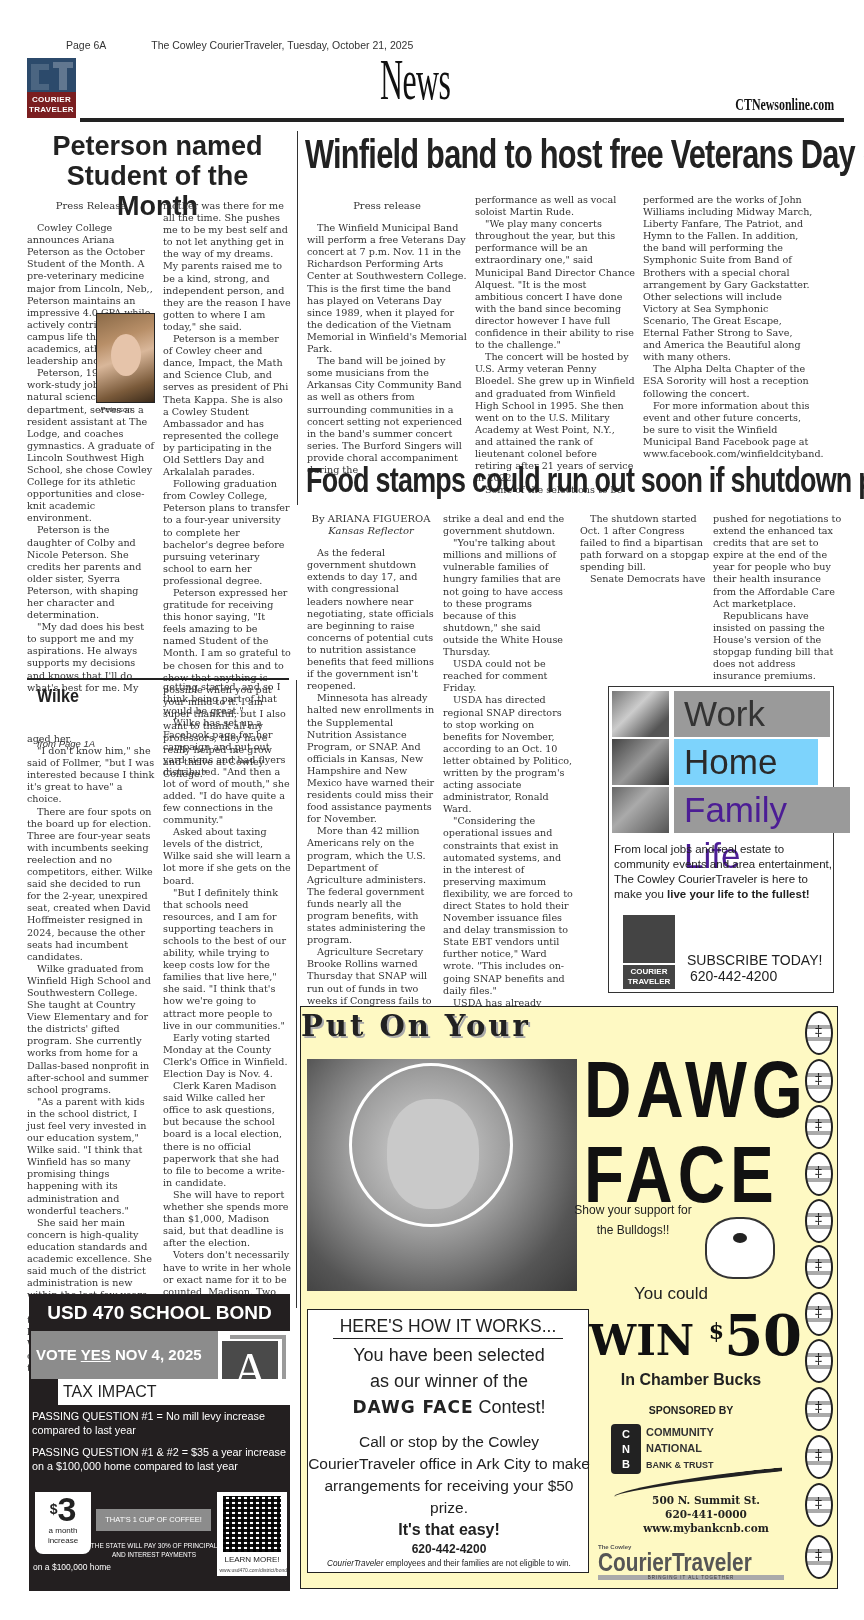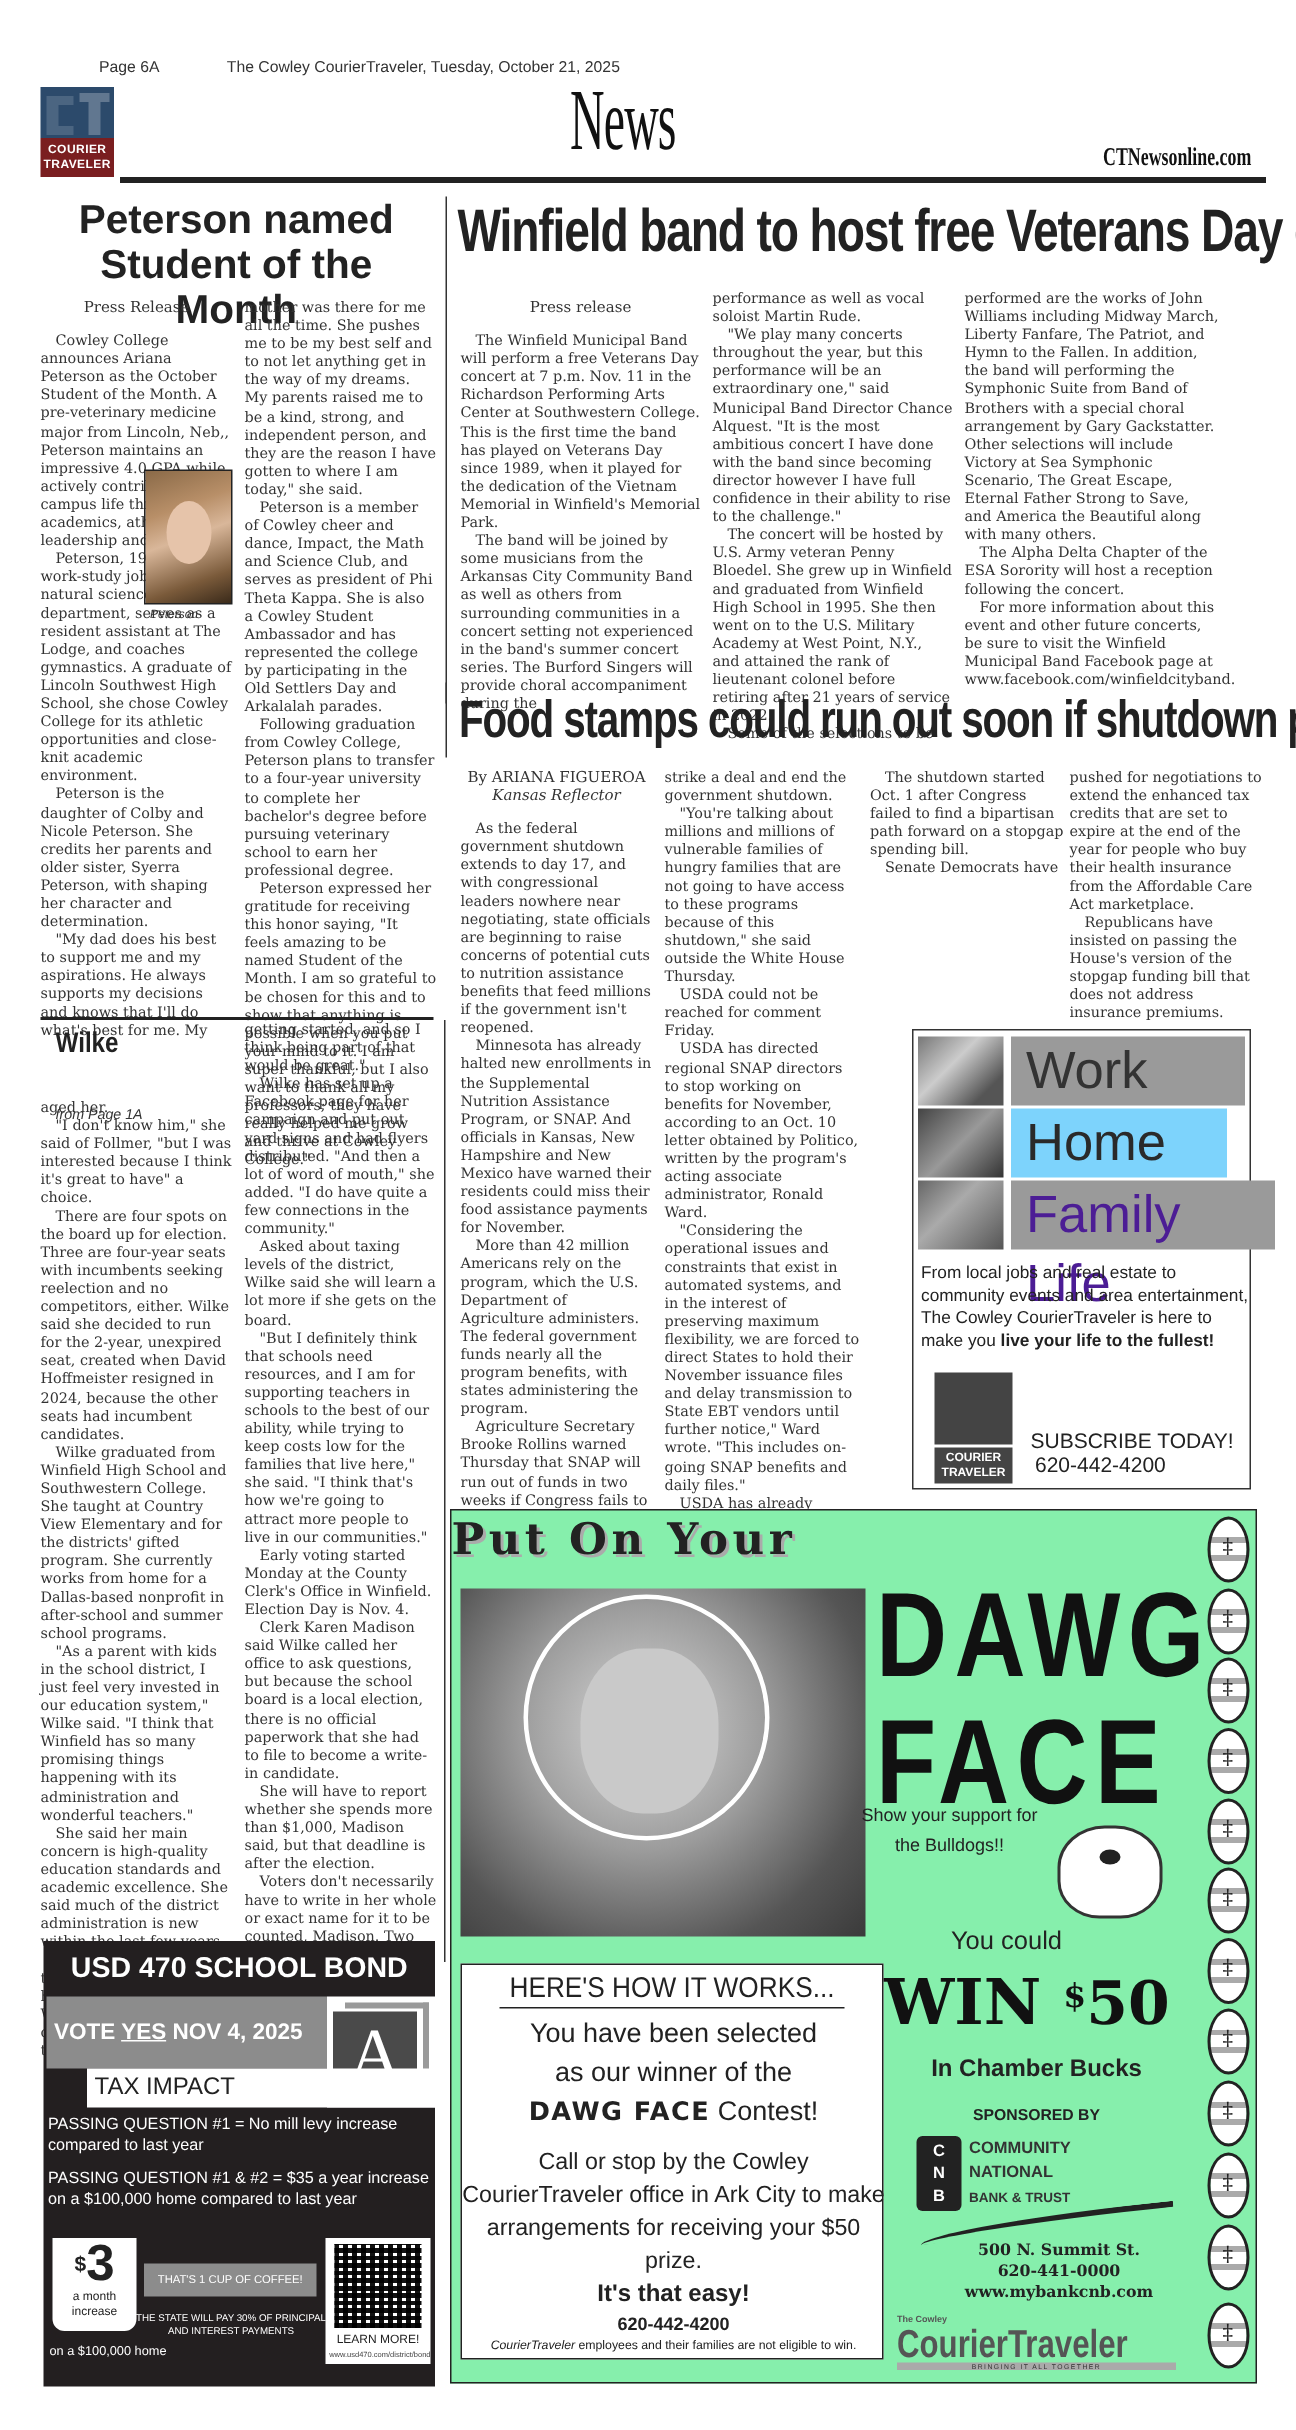--- a/index.html
+++ b/index.html
@@ -82,33 +82,33 @@
   #bond-state { position: absolute; left: 60px; top: 247px; width: 130px; text-align: center; font-size: 6.5px; line-height: 9px; }
   #bond-home { position: absolute; left: 4px; top: 268px; font-size: 8.5px; }
   #bond-qr { position: absolute; left: 188px; top: 198px; width: 70px; height: 84px; background: #fff; }
   #bond-qr .code { position:absolute; left: 6px; top: 4px; width: 58px; height: 56px;
      background-image: repeating-linear-gradient(90deg,#111 0 3px,#fff 3px 6px), repeating-linear-gradient(0deg,#111 0 3px,#fff 3px 5px);
      background-blend-mode: multiply; }
   #bond-qr .learn { position:absolute; left: 0; top: 63px; width: 70px; text-align:center; color:#222; font-size: 8px; }
   #bond-qr .url { position:absolute; left: -10px; top: 75px; width: 80px; text-align:right; color:#444; font-size: 5px; }
 
   
-  #dawg { left: 300px; top: 1006px; width: 538px; height: 583px; border: 1px solid #222; background: #86efac; }
+  #dawg { left: 300px; top: 1006px; width: 538px; height: 583px; border: 1px solid #222; background: #fef9c3; }
   #dawg-put { position: absolute; left: 0; top: 2px; font-family: "DejaVu Serif", serif; font-weight: bold; font-size: 29px; letter-spacing: 3px; color: #222; text-shadow: 2px 2px 0 #aaa; }
   #dawg-photo { position: absolute; left: 6px; top: 52px; width: 270px; height: 232px; background: radial-gradient(circle at 45% 40%, #d8d8d8 0%, #9c9c9c 40%, #555 75%, #3a3a3a 100%); overflow: hidden; }
   #dawg-photo .ring { position:absolute; left: 42px; top: 4px; width: 164px; height: 164px; border: 3px solid #fff; border-radius: 50%; }
   #dawg-photo .kid { position:absolute; left: 80px; top: 40px; width: 92px; height: 110px; border-radius: 45%; background: #c9c9c9; }
   #dawg-title { position: absolute; left: 283px; top: 40px; font-family: "Liberation Sans", sans-serif; font-weight: bold; font-size: 80px; line-height: 85px; color: #111; letter-spacing: 6px; transform: scaleX(0.82); transform-origin: left top; }
   #dawg-show { position: absolute; left: 273px; top: 193px; width: 118px; text-align: center; font-family: Liberation Sans, sans-serif; font-size: 12px; line-height: 20px; color: #222; }
   #dawg-bulldog { position: absolute; left: 404px; top: 210px; width: 70px; height: 62px; border: 2px solid #333; border-radius: 45% 45% 40% 40%; background: #fff; }
   #dawg-bulldog::after { content:""; position:absolute; left: 26px; top: 14px; width: 14px; height: 10px; background:#222; border-radius:50%; }
   #dawg-could { position: absolute; left: 305px; top: 277px; width: 130px; text-align: center; font-family: "Liberation Sans", sans-serif; font-size: 17px; color: #222; }
   #dawg-win { position: absolute; left: 288px; top: 300px; font-family: "DejaVu Serif", serif; font-weight: bold; font-size: 42px; line-height: 56px; color: #111; white-space: nowrap; }
   #dawg-win .dollar { font-size: 22px; vertical-align: top; position: relative; top: -4px; }
-  #dawg-win .fifty { font-size: 40px; }
+  #dawg-win .fifty { font-size: 56px; }
   #dawg-chamber { position: absolute; left: 290px; top: 364px; width: 200px; text-align: center; font-family: "Liberation Sans", sans-serif; font-weight: bold; font-size: 16px; color: #222; }
   #dawg-sponsored { position: absolute; left: 290px; top: 397px; width: 200px; text-align: center; font-family: "Liberation Sans", sans-serif; font-weight: bold; font-size: 10.5px; color: #222; }
   #cnb { position: absolute; left: 310px; top: 417px; width: 180px; height: 65px; }
   #cnb .box { position:absolute; left:0; top:0; width: 30px; height: 50px; background:#222; border-radius: 4px; color:#fff; font-family: "Liberation Sans", sans-serif; font-weight:bold; font-size: 11px; line-height: 15px; text-align:center; padding-top: 3px; }
   #cnb .name { position:absolute; left: 35px; top: 0; font-family: "Liberation Sans", sans-serif; font-weight: bold; font-size: 11px; line-height: 16px; color:#333; }
   #cnb .bank { position:absolute; left: 35px; top: 36px; font-family: "Liberation Sans", sans-serif; font-weight: bold; font-size: 9px; color:#333; }
   #cnb .swoosh { position:absolute; left: 2px; top: 52px; width: 170px; height: 12px; border-top: 4px solid #222; border-radius: 100% 0 0 0; transform: rotate(-6deg); }
   #cnb-addr { position: absolute; left: 330px; top: 486px; width: 150px; text-align: center; font-family: "DejaVu Serif", serif; font-weight: bold; font-size: 10.5px; line-height: 14px; color: #222; }
   #ct-foot { position: absolute; left: 297px; top: 537px; width: 186px; }
   #ct-foot .small { font-family: "Liberation Sans", sans-serif; font-weight: bold; font-size: 6px; color: #555; }

